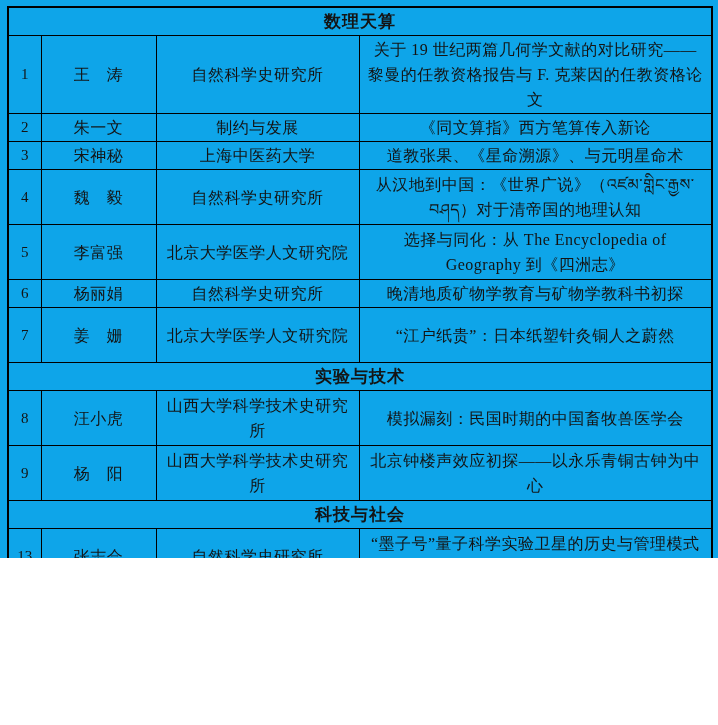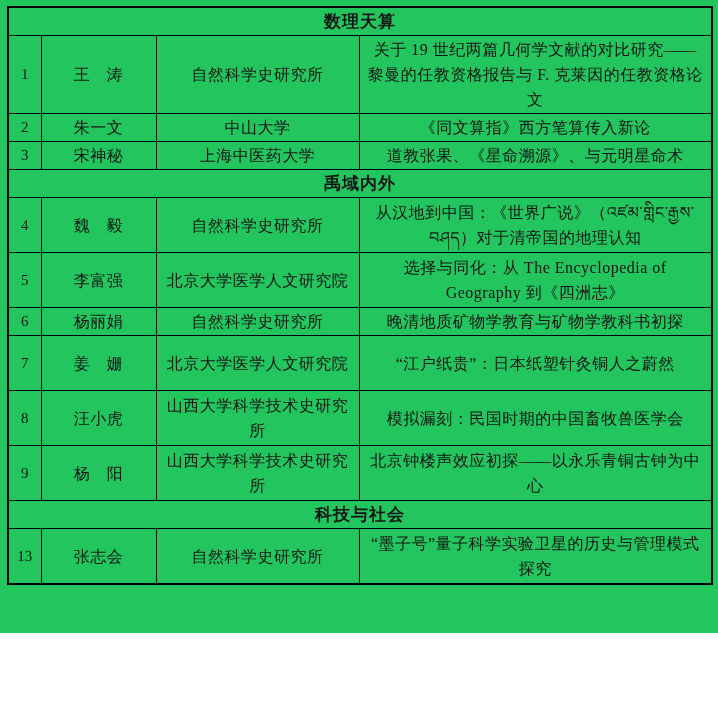--- a/index.html
+++ b/index.html
@@ -1,21 +1,21 @@
 <!DOCTYPE html>
 <html><head>
 <meta charset="utf-8">
 <style>
   html, body { margin: 0; padding: 0; background: #ffffff; }
   .page {
     width: 718px;
-    height: 633px;
+    height: 558px;
     box-sizing: border-box;
     padding: 6px 7px;
-    background: #22c55e;
+    background: #0ea5e9;
     font-family: "Liberation Serif", "DejaVu Serif", serif;
     color: #141414;
   }
   table.program {
     border-collapse: collapse;
     table-layout: fixed;
     width: 704px;
     border: 2px solid #000000;
   }
   td {
@@ -59,33 +59,30 @@
       </tr>
       <tr class="h3">
         <td class="num">1</td>
         <td class="name">王　涛</td>
         <td class="aff">自然科学史研究所</td>
         <td class="title">关于 19 世纪两篇几何学文献的对比研究——黎曼的任教资格报告与 F. 克莱因的任教资格论文</td>
       </tr>
       <tr class="h1">
         <td class="num">2</td>
         <td class="name">朱一文</td>
-        <td class="aff">中山大学</td>
+        <td class="aff">制约与发展</td>
         <td class="title">《同文算指》西方笔算传入新论</td>
       </tr>
       <tr class="h1">
         <td class="num">3</td>
         <td class="name">宋神秘</td>
         <td class="aff">上海中医药大学</td>
         <td class="title">道教张果、《星命溯源》、与元明星命术</td>
       </tr>
 
-      <tr class="section-row">
-        <td colspan="4">禹域内外</td>
-      </tr>
       <tr class="h2">
         <td class="num">4</td>
         <td class="name">魏　毅</td>
         <td class="aff">自然科学史研究所</td>
         <td class="title">从汉地到中国：《世界广说》（འཛམ་གླིང་རྒྱས་བཤད）对于清帝国的地理认知</td>
       </tr>
       <tr class="h2">
         <td class="num">5</td>
         <td class="name">李富强</td>
         <td class="aff">北京大学医学人文研究院</td>
@@ -97,20 +94,23 @@
         <td class="aff">自然科学史研究所</td>
         <td class="title">晚清地质矿物学教育与矿物学教科书初探</td>
       </tr>
       <tr class="h2">
         <td class="num">7</td>
         <td class="name">姜　姗</td>
         <td class="aff">北京大学医学人文研究院</td>
         <td class="title">“江户纸贵”：日本纸塑针灸铜人之蔚然</td>
       </tr>
 
+      <tr class="section-row">
+        <td colspan="4">实验与技术</td>
+      </tr>
       <tr class="h2">
         <td class="num">8</td>
         <td class="name">汪小虎</td>
         <td class="aff">山西大学科学技术史研究所</td>
         <td class="title">模拟漏刻：民国时期的中国畜牧兽医学会</td>
       </tr>
       <tr class="h2">
         <td class="num">9</td>
         <td class="name">杨　阳</td>
         <td class="aff">山西大学科学技术史研究所</td>

